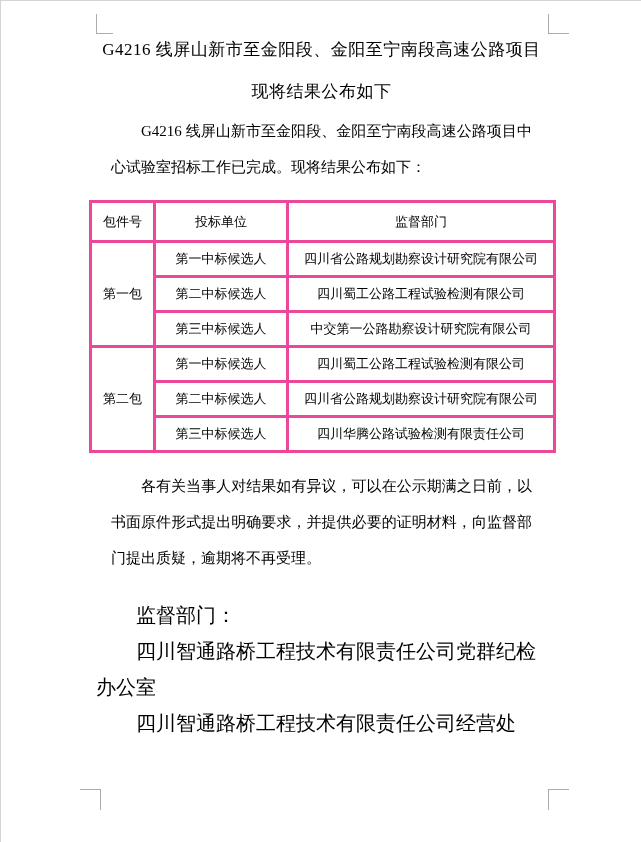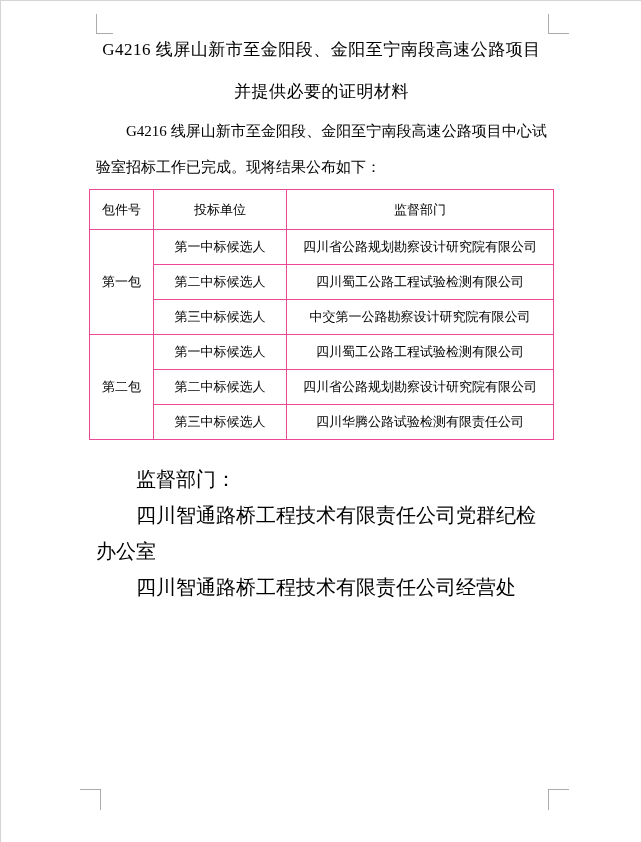--- a/index.html
+++ b/index.html
@@ -33,33 +33,33 @@
   }
   .doc-title .title-line {
     line-height: 42px;
     white-space: nowrap;
   }
   .para {
     font-size: 15px;
     line-height: 36px;
     text-align: justify;
     text-indent: 2em;
-    margin: 0;
+    margin: 15px;
   }
   .para-intro { margin-top: 0; }
   .result-table {
     border-collapse: collapse;
     margin-left: -7px;
     margin-top: 4px;
     width: 464px;
     table-layout: fixed;
     font-size: 13px;
   }
   .result-table th, .result-table td {
-    border: 1px solid #ec4899;
+    border: 3px solid #ec4899;
     text-align: center;
     vertical-align: middle;
     padding: 0 2px;
     font-weight: normal;
     overflow: hidden;
     white-space: nowrap;
   }
   .result-table thead tr { height: 40px; }
   .result-table tbody tr { height: 35px; }
   .col-package { width: 64px; }
@@ -107,21 +107,21 @@
 
   <div class="crop crop-top-left"></div>
   <div class="crop crop-top-right"></div>
   <div class="crop crop-bottom-left"></div>
   <div class="crop crop-bottom-right"></div>
 
   <div class="content">
 
     <div class="doc-title">
       <div class="title-line">G4216 线屏山新市至金阳段、金阳至宁南段高速公路项目</div>
-      <div class="title-line">并提供必要的证明材料</div>
+      <div class="title-line">现将结果公布如下</div>
     </div>
 
     <p class="para para-intro">G4216 线屏山新市至金阳段、金阳至宁南段高速公路项目中心试验室招标工作已完成。现将结果公布如下：</p>
 
     <table class="result-table">
       <colgroup>
         <col class="col-package">
         <col class="col-rank">
         <col class="col-bidder">
       </colgroup>
@@ -156,20 +156,21 @@
           <td>四川省公路规划勘察设计研究院有限公司</td>
         </tr>
         <tr>
           <td>第三中标候选人</td>
           <td>四川华腾公路试验检测有限责任公司</td>
         </tr>
       </tbody>
     </table>
 
 
+    <p class="para">各有关当事人对结果如有异议，可以在公示期满之日前，以书面原件形式提出明确要求，并提供必要的证明材料，向监督部门提出质疑，逾期将不再受理。</p>
 
     <div class="supervision">
       <p class="sup-line">监督部门：</p>
       <p class="sup-line">四川智通路桥工程技术有限责任公司党群纪检办公室</p>
       <p class="sup-line">四川智通路桥工程技术有限责任公司经营处</p>
     </div>
 
   </div>
 </div>
 

